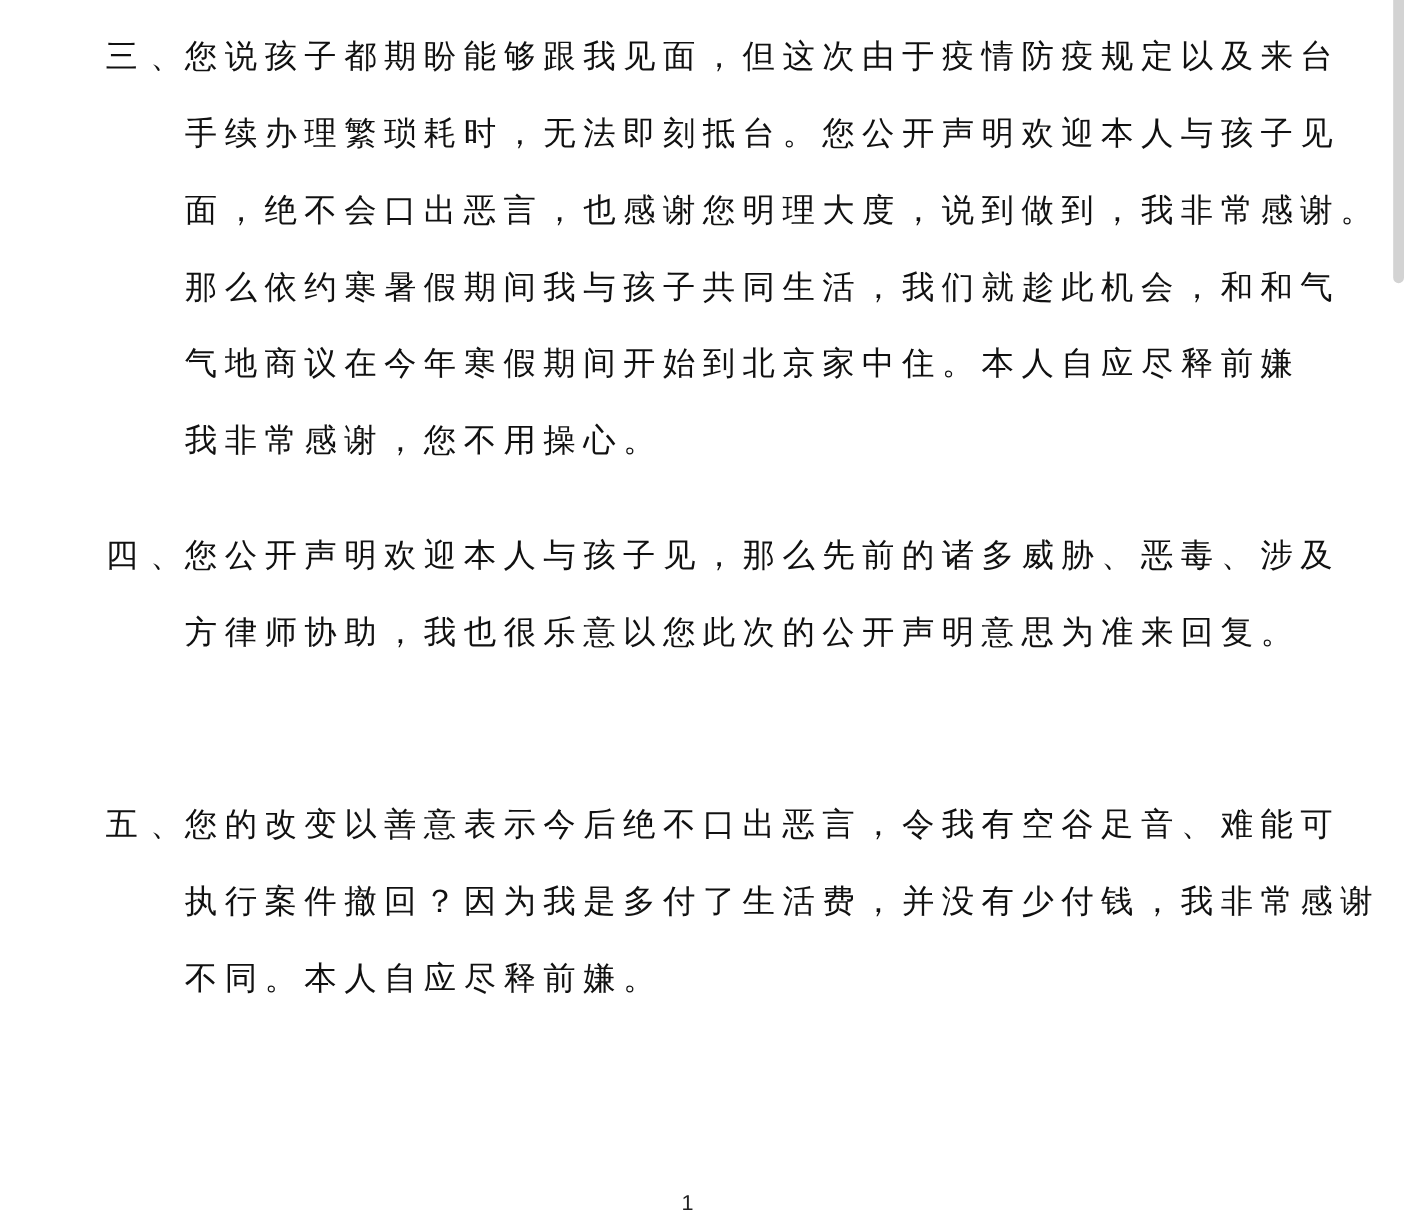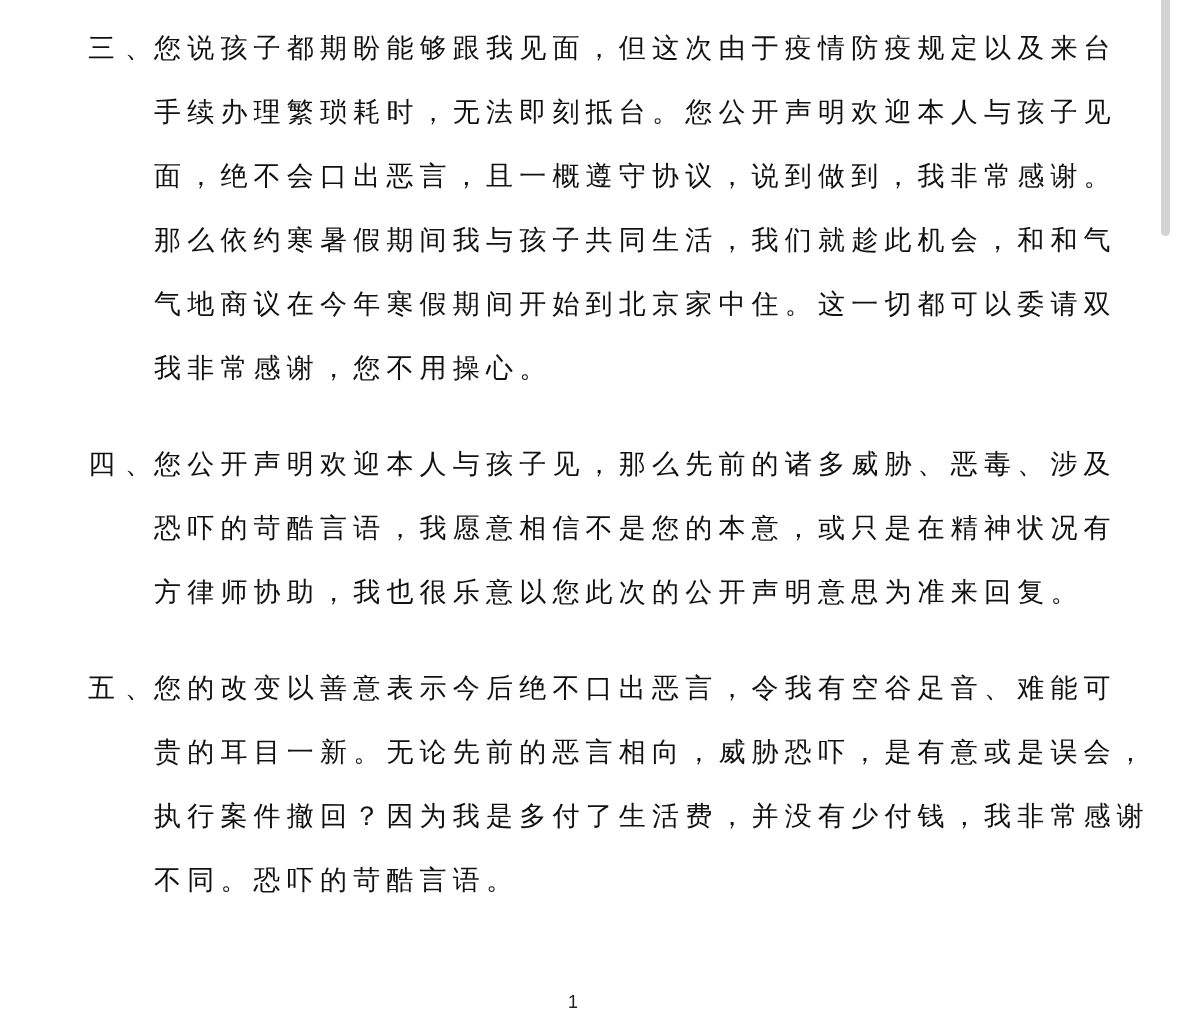--- a/index.html
+++ b/index.html
@@ -78,39 +78,37 @@
   </style>
 </head>
 <body>
 
 <div class="page">
 
   <div class="para" id="para-3">
     <span class="num">三、</span>
     <span class="line">您说孩子都期盼能够跟我见面，但这次由于疫情防疫规定以及来台</span>
     <span class="line">手续办理繁琐耗时，无法即刻抵台。您公开声明欢迎本人与孩子见</span>
-    <span class="line">面，绝不会口出恶言，且一概遵守协议，说到做到，我非常感谢。</span>
+    <span class="line">面，绝不会口出恶言，也感谢您明理大度，说到做到，我非常感谢。</span>
     <span class="line">那么依约寒暑假期间我与孩子共同生活，我们就趁此机会，和和气</span>
-    <span class="line">气地商议在今年寒假期间开始到北京家中住。这一切都可以委请双</span>
+    <span class="line">气地商议在今年寒假期间开始到北京家中住。本人自应尽释前嫌</span>
     <span class="line">我非常感谢，您不用操心。</span>
   </div>
 
   <div class="para" id="para-4">
     <span class="num">四、</span>
     <span class="line">您公开声明欢迎本人与孩子见，那么先前的诸多威胁、恶毒、涉及</span>
-    <span class="line">恐吓的苛酷言语，我愿意相信不是您的本意，或只是在精神状况有</span>
     <span class="line">方律师协助，我也很乐意以您此次的公开声明意思为准来回复。</span>
   </div>
 
   <div class="para" id="para-5">
     <span class="num">五、</span>
     <span class="line">您的改变以善意表示今后绝不口出恶言，令我有空谷足音、难能可</span>
-    <span class="line">贵的耳目一新。无论先前的恶言相向，威胁恐吓，是有意或是误会，</span>
     <span class="line">执行案件撤回？因为我是多付了生活费，并没有少付钱，我非常感谢</span>
-    <span class="line">不同。恐吓的苛酷言语。</span>
+    <span class="line">不同。本人自应尽释前嫌。</span>
   </div>
 
   <div class="page-number">1</div>
 </div>
 
 <div class="scrollbar-track">
   <div class="scrollbar-thumb"></div>
 </div>
 
 </body></html>

